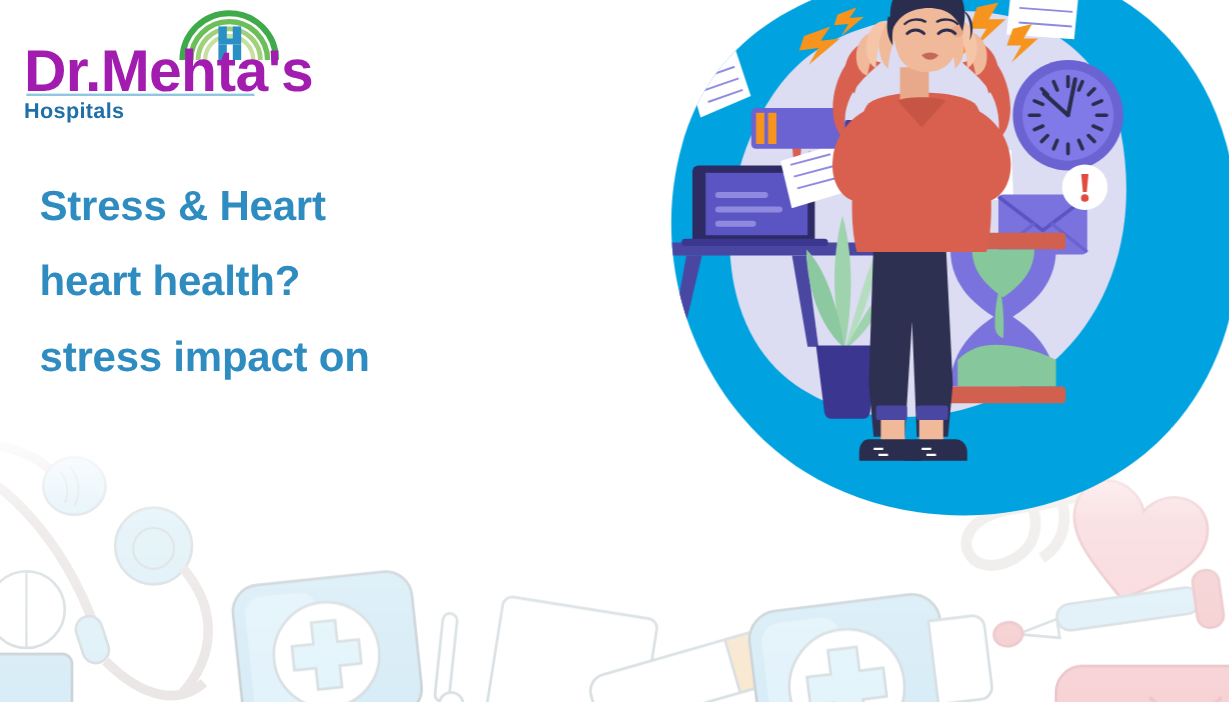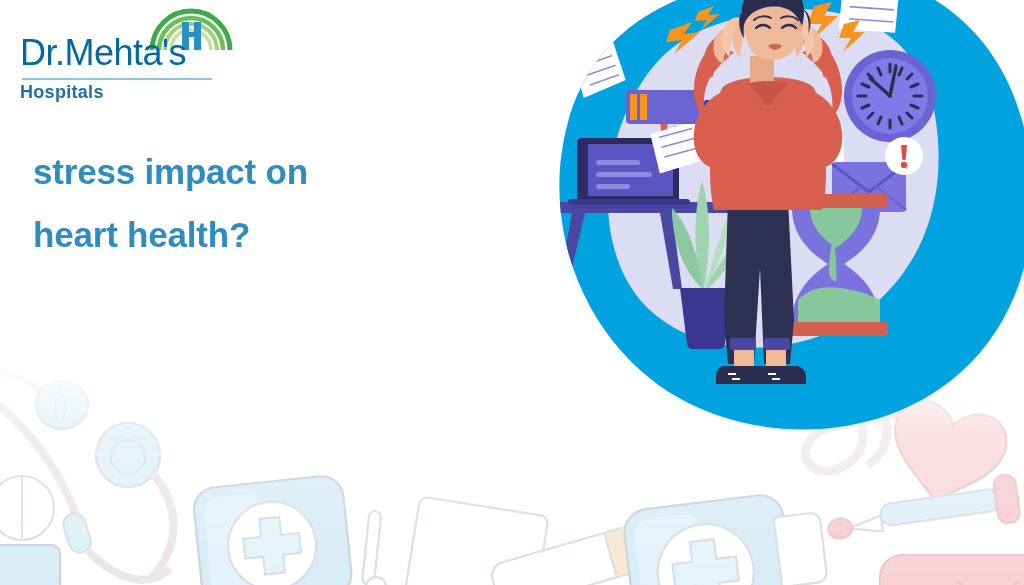--- a/index.html
+++ b/index.html
@@ -34,22 +34,22 @@
 
   
   .logo {
     position:absolute;
     left:20px; top:8px;
     width:215px; height:92px;
   }
   .logo-arc { position:absolute; left:126px; top:0px; width:90px; height:42px; }
   .logo-word {
     position:absolute; left:0; top:24px;
-    font-size:36px; font-weight:normal;
-    color:#0369a1; letter-spacing:-0.5px;
+    font-size:49px; font-weight:bold;
+    color:#a21caf; letter-spacing:-0.5px;
     font-family:"Liberation Sans", sans-serif;
     white-space:nowrap;
   }
   .logo-rule {
     position:absolute; left:2px; top:70px;
     width:190px; height:2px;
     background:#8fc6e0;
   }
   .logo-sub {
     position:absolute; left:0; top:74px;
@@ -408,17 +408,18 @@
         <rect x="48" y="29" width="7" height="13"></rect>
         <rect x="36" y="24" width="19" height="5"></rect>
       </g>
     </svg>
     <div class="logo-word">Dr.Mehta's</div>
     <div class="logo-rule"></div>
     <div class="logo-sub">Hospitals</div>
   </div>
 
   <h1 class="headline">
+    <span>Stress &amp; Heart</span>
+    <span>heart health?</span>
     <span>stress impact on</span>
-    <span>heart health?</span>
   </h1>
 
 </div>
 
 </body></html>

